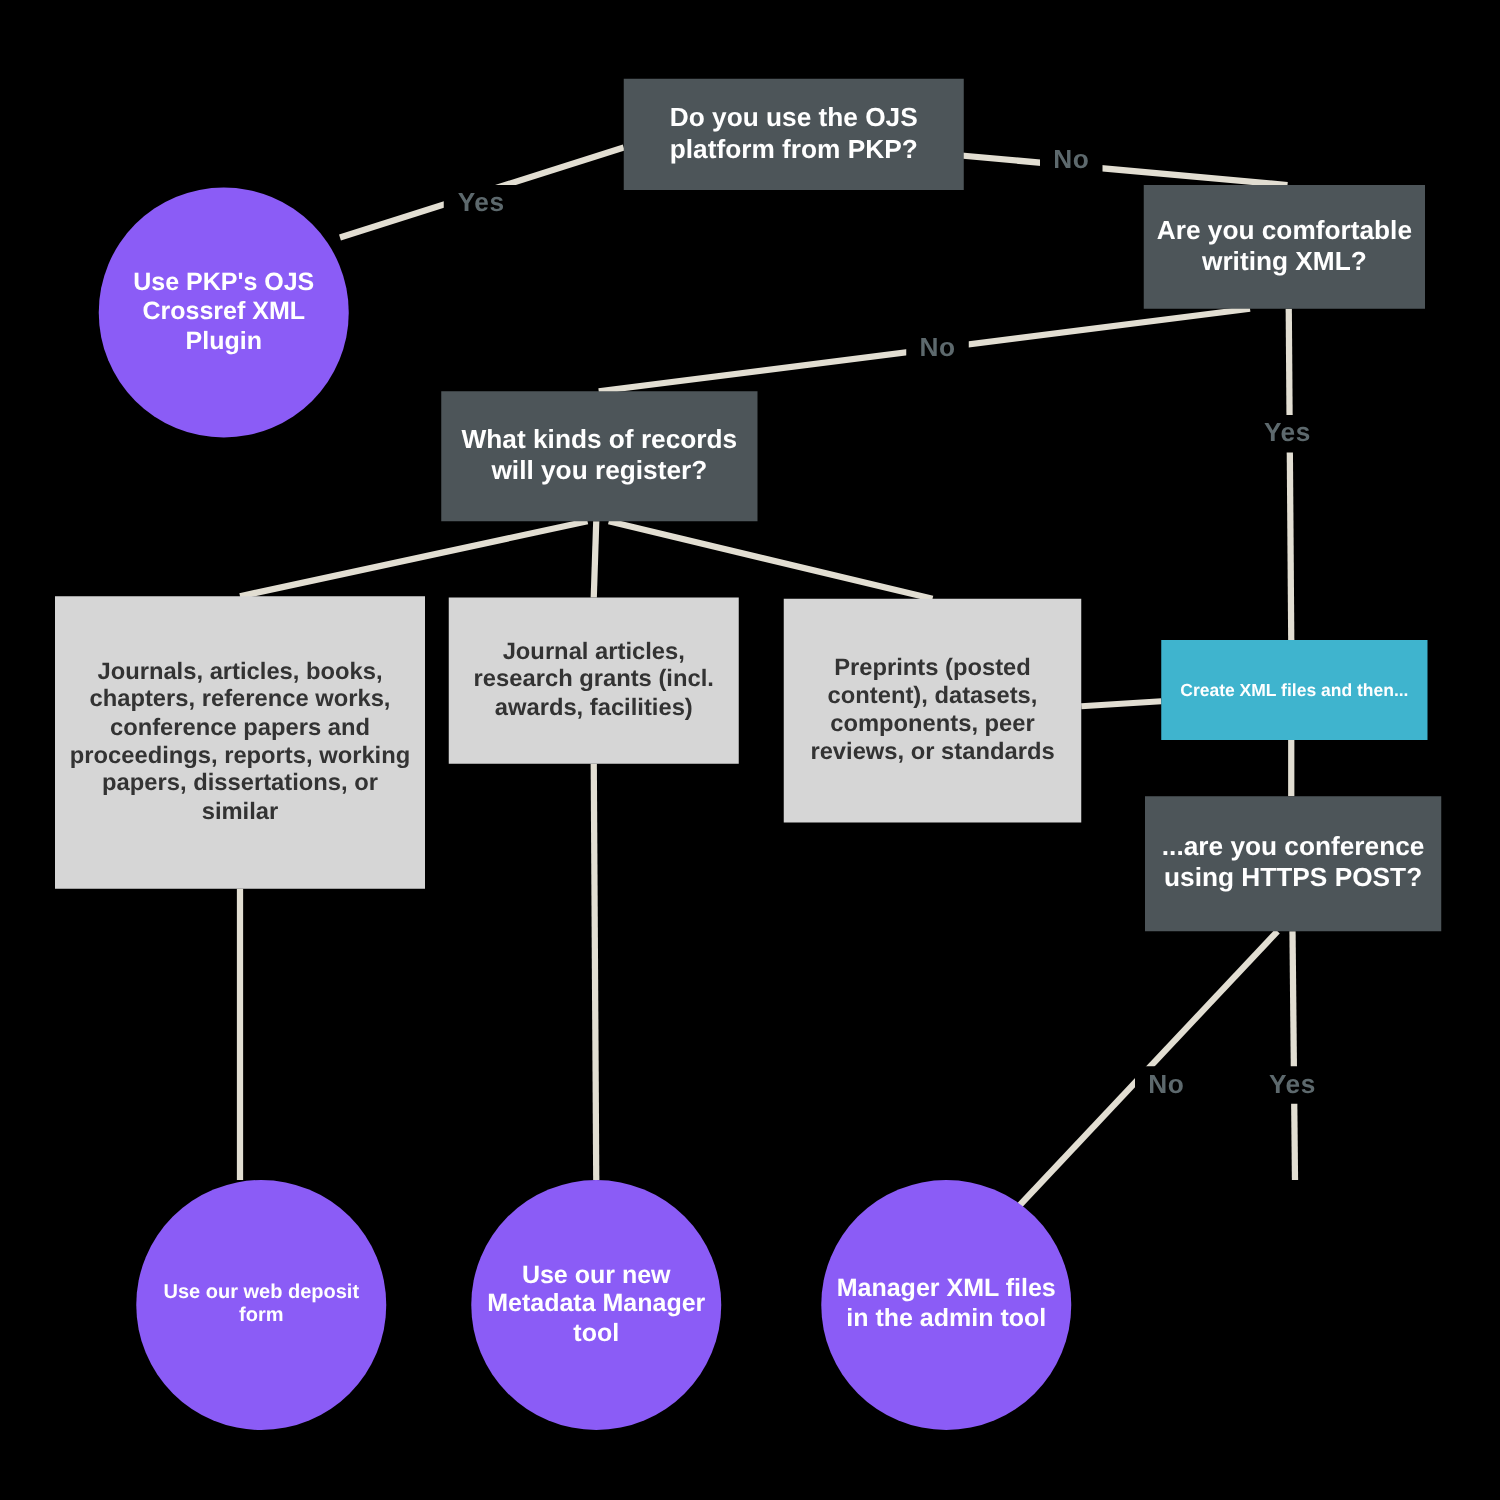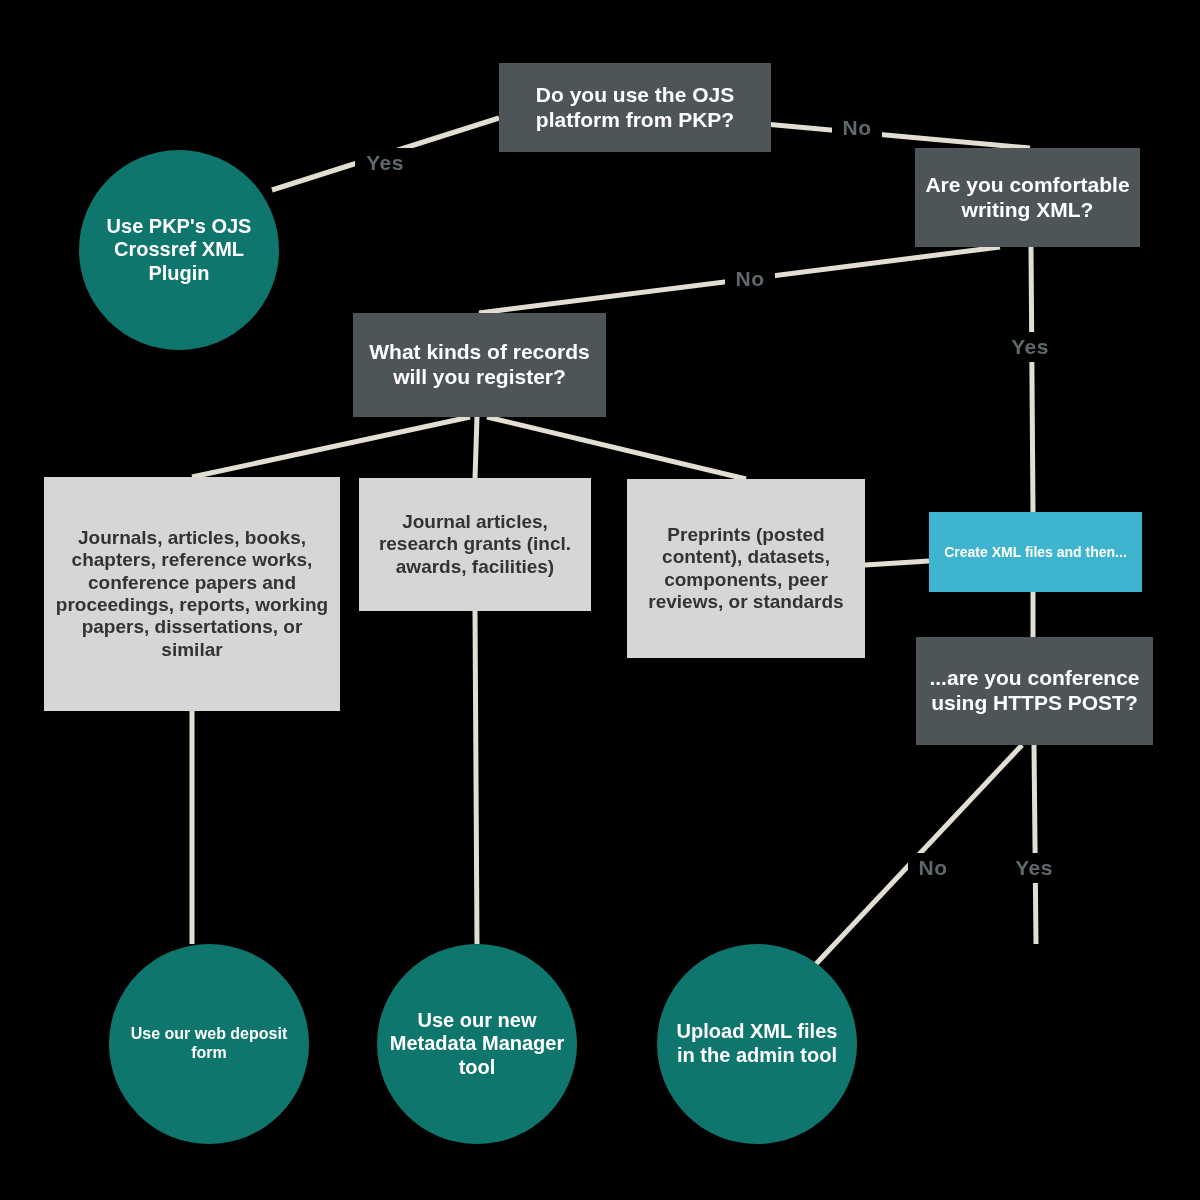--- a/index.html
+++ b/index.html
@@ -41,21 +41,21 @@
   }
   .node-rect-light {
     background: #d6d6d6;
     color: #333333;
   }
   .node-rect-accent {
     background: #3fb4ce;
     color: #ffffff;
   }
   .node-circle {
-    background: #0f766e;
+    background: #8b5cf6;
     color: #ffffff;
     border-radius: 50%;
   }
   .edge-label {
     position: absolute;
     color: #5d696d;
     font-weight: bold;
     font-size: 21px;
     letter-spacing: 0.5px;
     display: flex;
@@ -90,20 +90,20 @@
     <div class="node node-circle" style="left: 79px; top: 150px; width: 200px; height: 200px; font-size: 20px;">Use PKP's OJS Crossref XML Plugin</div>
     <div class="node node-rect-dark" style="left: 915px; top: 148px; width: 225px; height: 99px; font-size: 21px;">Are you comfortable writing XML?</div>
     <div class="node node-rect-dark" style="left: 353px; top: 313px; width: 253px; height: 104px; font-size: 21px;">What kinds of records will you register?</div>
     <div class="node node-rect-light" style="left: 44px; top: 477px; width: 296px; height: 234px; font-size: 19px;">Journals, articles, books, chapters, reference works, conference papers and proceedings, reports, working papers,  dissertations, or similar</div>
     <div class="node node-rect-light" style="left: 359px; top: 478px; width: 232px; height: 133px; font-size: 19px;">Journal articles, research grants (incl. awards, facilities)</div>
     <div class="node node-rect-light" style="left: 627px; top: 479px; width: 238px; height: 179px; font-size: 19px;">Preprints (posted content), datasets, components, peer reviews, or standards</div>
     <div class="node node-rect-accent" style="left: 929px; top: 512px; width: 213px; height: 80px; font-size: 14px;">Create XML files and then...</div>
     <div class="node node-rect-dark" style="left: 916px; top: 637px; width: 237px; height: 108px; font-size: 21px;">...are you conference using HTTPS POST?</div>
     <div class="node node-circle" style="left: 109px; top: 944px; width: 200px; height: 200px; font-size: 16px;">Use our web deposit form</div>
     <div class="node node-circle" style="left: 377px; top: 944px; width: 200px; height: 200px; font-size: 20px;">Use our new Metadata Manager tool</div>
-    <div class="node node-circle" style="left: 657px; top: 944px; width: 200px; height: 200px; font-size: 20px;">Upload XML files in the admin tool</div>
+    <div class="node node-circle" style="left: 657px; top: 944px; width: 200px; height: 200px; font-size: 20px;">Manager XML files in the admin tool</div>
     <div class="edge-label" style="left: 355px; top: 148px; width: 60px; height: 30px; color: rgb(93, 105, 109); background: rgb(0, 0, 0);">Yes</div>
     <div class="edge-label" style="left: 832px; top: 113px; width: 50px; height: 30px; color: rgb(93, 105, 109); background: rgb(0, 0, 0);">No</div>
     <div class="edge-label" style="left: 725px; top: 264px; width: 50px; height: 30px; color: rgb(93, 105, 109); background: rgb(0, 0, 0);">No</div>
     <div class="edge-label" style="left: 1000px; top: 332px; width: 60px; height: 30px; color: rgb(93, 105, 109); background: rgb(0, 0, 0);">Yes</div>
     <div class="edge-label" style="left: 908px; top: 853px; width: 50px; height: 30px; color: rgb(93, 105, 109); background: rgb(0, 0, 0);">No</div>
     <div class="edge-label" style="left: 1004px; top: 853px; width: 60px; height: 30px; color: rgb(93, 105, 109); background: rgb(0, 0, 0);">Yes</div>
   </div>
 
 </body></html>

